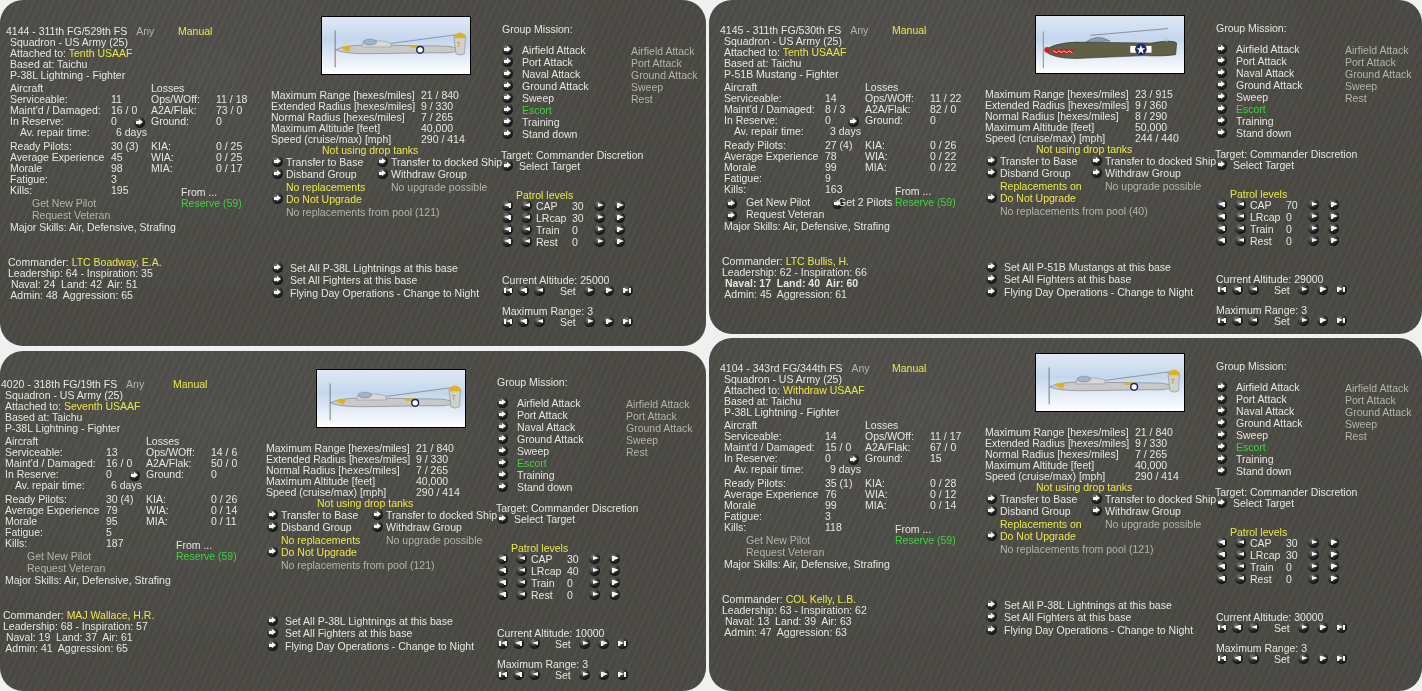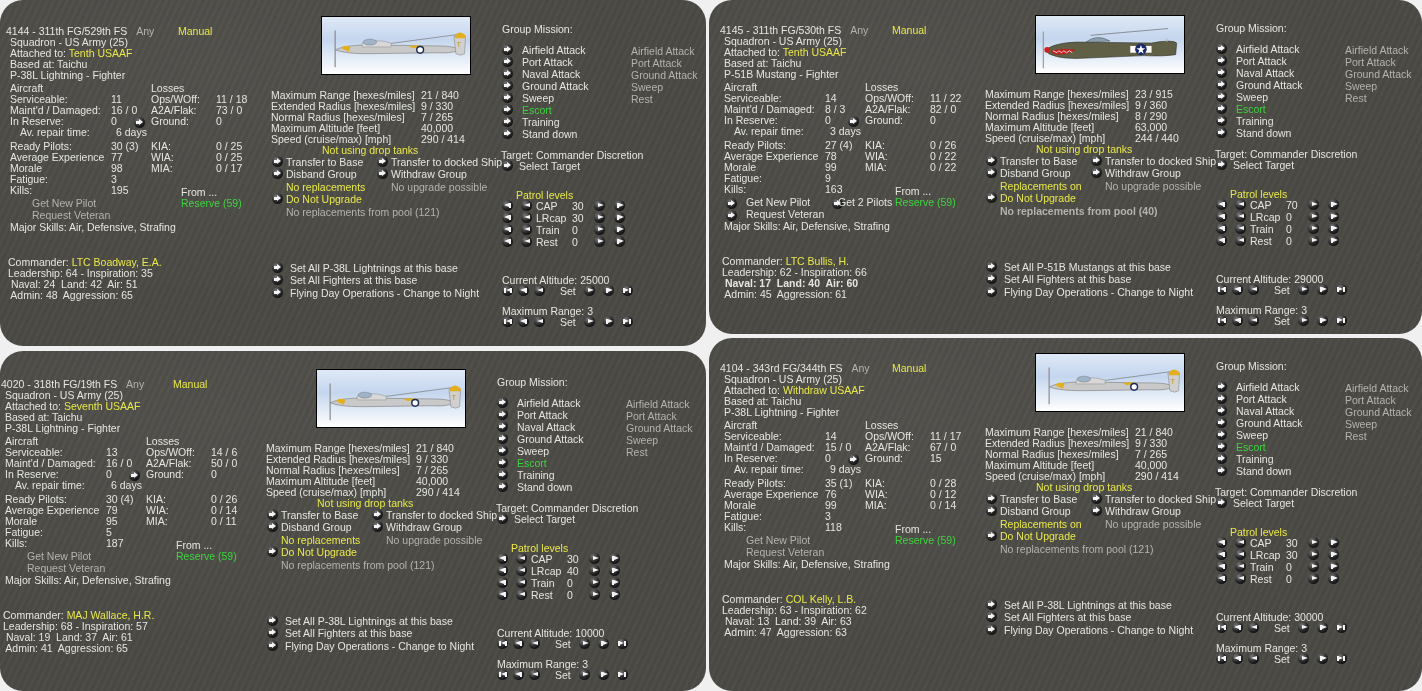--- a/index.html
+++ b/index.html
@@ -101,21 +101,21 @@
     <span class="c" style="left:106px">6 days</span>
   </div>
   <div class="row" style="left:10px;top:140px;width:260px;">
     <span class="c" style="left:0">Ready Pilots:</span>
     <span class="c" style="left:101px">30 (3)</span>
     <span class="c" style="left:141px">KIA:</span>
     <span class="c" style="left:206px">0 / 25</span>
   </div>
   <div class="row" style="left:10px;top:151px;width:260px;">
     <span class="c" style="left:0">Average Experience</span>
-    <span class="c" style="left:101px">77</span>
+    <span class="c" style="left:101px">45</span>
     <span class="c" style="left:141px">WIA:</span>
     <span class="c" style="left:206px">0 / 25</span>
   </div>
   <div class="row" style="left:10px;top:162px;width:260px;">
     <span class="c" style="left:0">Morale</span>
     <span class="c" style="left:101px">98</span>
     <span class="c" style="left:141px">MIA:</span>
     <span class="c" style="left:206px">0 / 17</span>
   </div>
   <div class="row" style="left:10px;top:173px;width:260px;">
@@ -444,21 +444,21 @@
   <div class="row" style="left: 276px; top: 99px; width: 230px;">
     <span class="c" style="left:0">Extended Radius [hexes/miles]</span>
     <span class="c" style="left:150px">9 / 360</span>
   </div>
   <div class="row" style="left: 276px; top: 110px; width: 230px;">
     <span class="c" style="left:0">Normal Radius [hexes/miles]</span>
     <span class="c" style="left:150px">8 / 290</span>
   </div>
   <div class="row" style="left: 276px; top: 121px; width: 230px;">
     <span class="c" style="left:0">Maximum Altitude [feet]</span>
-    <span class="c" style="left:150px">63,000</span>
+    <span class="c" style="left:150px">50,000</span>
   </div>
   <div class="row" style="left: 276px; top: 132px; width: 230px;">
     <span class="c" style="left:0">Speed (cruise/max) [mph]</span>
     <span class="c" style="left:150px">244 / 440</span>
   </div>
   <div class="abs yellow" style="left: 327px; top: 143px;">Not using drop tanks</div>
 
   <div class="ctl-row" style="left: 277px; top: 155px; width: 110px;">
     <span class="btn arrow" style="left:0"></span>
     <span class="lbl" style="left:14px">Transfer to Base</span>
@@ -474,21 +474,21 @@
   <div class="ctl-row" style="left: 382px; top: 167px; width: 110px;">
     <span class="btn arrow" style="left:0"></span>
     <span class="lbl" style="left:14px">Withdraw Group</span>
   </div>
   <div class="abs yellow" style="left: 291px; top: 180px;">Replacements on</div>
   <div class="abs grey" style="left: 396px; top: 180px;">No upgrade possible</div>
   <div class="ctl-row" style="left: 277px; top: 192px; width: 110px;">
     <span class="btn arrow" style="left:0"></span>
     <span class="lbl yellow" style="left:14px">Do Not Upgrade</span>
   </div>
-  <div class="abs grey" style="left: 291px; top: 205px; font-weight: bold;">No replacements from pool (40)</div>
+  <div class="abs grey" style="left: 291px; top: 205px;">No replacements from pool (40)</div>
 
   <div class="ctl-row" style="left: 277px; top: 261px; width: 220px;">
     <span class="btn arrow" style="left:0"></span>
     <span class="lbl" style="left:18px">Set All P-51B Mustangs at this base</span>
   </div>
   <div class="ctl-row" style="left: 277px; top: 273px; width: 220px;">
     <span class="btn arrow" style="left:0"></span>
     <span class="lbl" style="left:18px">Set All Fighters at this base</span>
   </div>
   <div class="ctl-row" style="left: 277px; top: 286px; width: 220px;">

